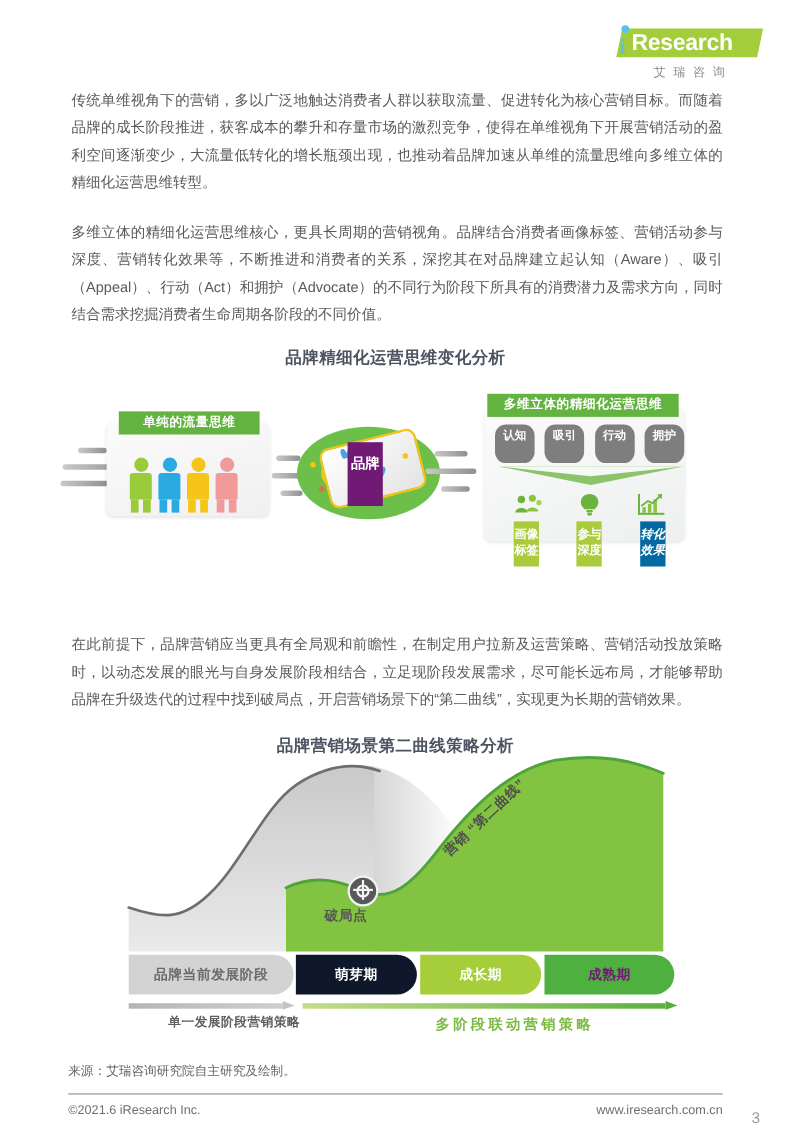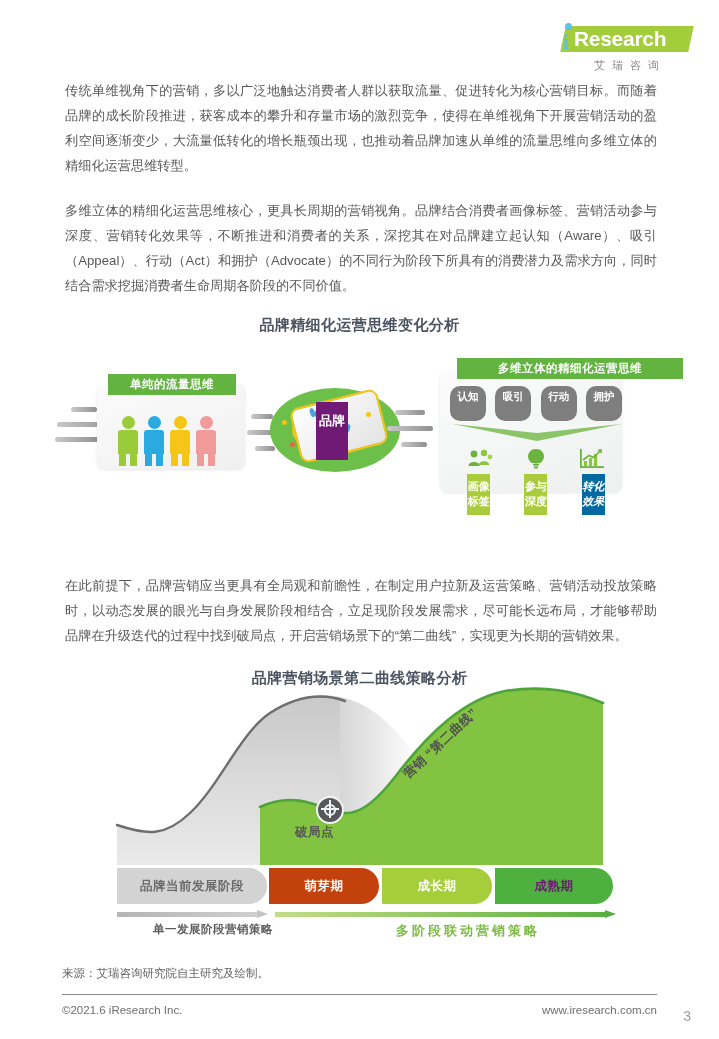--- a/index.html
+++ b/index.html
@@ -240,23 +240,23 @@
     position: absolute;
     left: 385px;
     top: 18px;
     width: 182px;
     height: 122px;
     background: linear-gradient(160deg,#fbfbfb,#eef0f0);
     border-radius: 8px;
     box-shadow: 0 1px 3px rgba(0,0,0,0.10);
   }
   #tag-right {
-    left: 402px;
+    left: 388px;
     top: 6px;
-    width: 226px;
+    width: 174px;
     height: 21px;
     line-height: 21px;
   }
   .stage-boxes {
     position: absolute;
     left: 395px;
     top: 34px;
     width: 172px;
     display: flex;
     justify-content: space-between;
@@ -630,21 +630,21 @@
   <div class="breakpoint-marker">
     <div class="bp-cross-h"></div>
     <div class="bp-cross-v"></div>
     <div class="bp-ring"></div>
   </div>
   <div id="breakpoint-label">破局点</div>
   <div id="second-curve-label">营销 “第二曲线”</div>
 
   <div class="stage-bars">
     <div class="bar" id="bar-0" style="left: 0px; width: 150px; background: rgb(211, 211, 211); color: rgb(107, 107, 107);">品牌当前发展阶段</div>
-    <div class="bar" id="bar-1" style="left: 152px; width: 110px; background: #c2410c; color: rgb(255, 255, 255);">萌芽期</div>
+    <div class="bar" id="bar-1" style="left: 152px; width: 110px; background: #0f172a; color: rgb(255, 255, 255);">萌芽期</div>
     <div class="bar" id="bar-2" style="left: 265px; width: 110px; background: rgb(165, 206, 58); color: rgb(255, 255, 255);">成长期</div>
     <div class="bar" id="bar-3" style="left: 378px; width: 118px; background: rgb(78, 176, 63); color: #701a75;">成熟期</div>
   </div>
 
   <div class="arrows-row">
     <div class="arrow-bar" style="left:0; width:140px; background:linear-gradient(to right,#b5b5b5,#cfcfcf);"></div>
     <div class="arrow-head" style="left:140px; border-left:11px solid #c4c4c4;"></div>
     <div class="arrow-bar" style="left:158px; width:330px; background:linear-gradient(to right,#c3dd86,#5cb040);"></div>
     <div class="arrow-head" style="left:488px; border-left:11px solid #55ae3e;"></div>
   </div>

